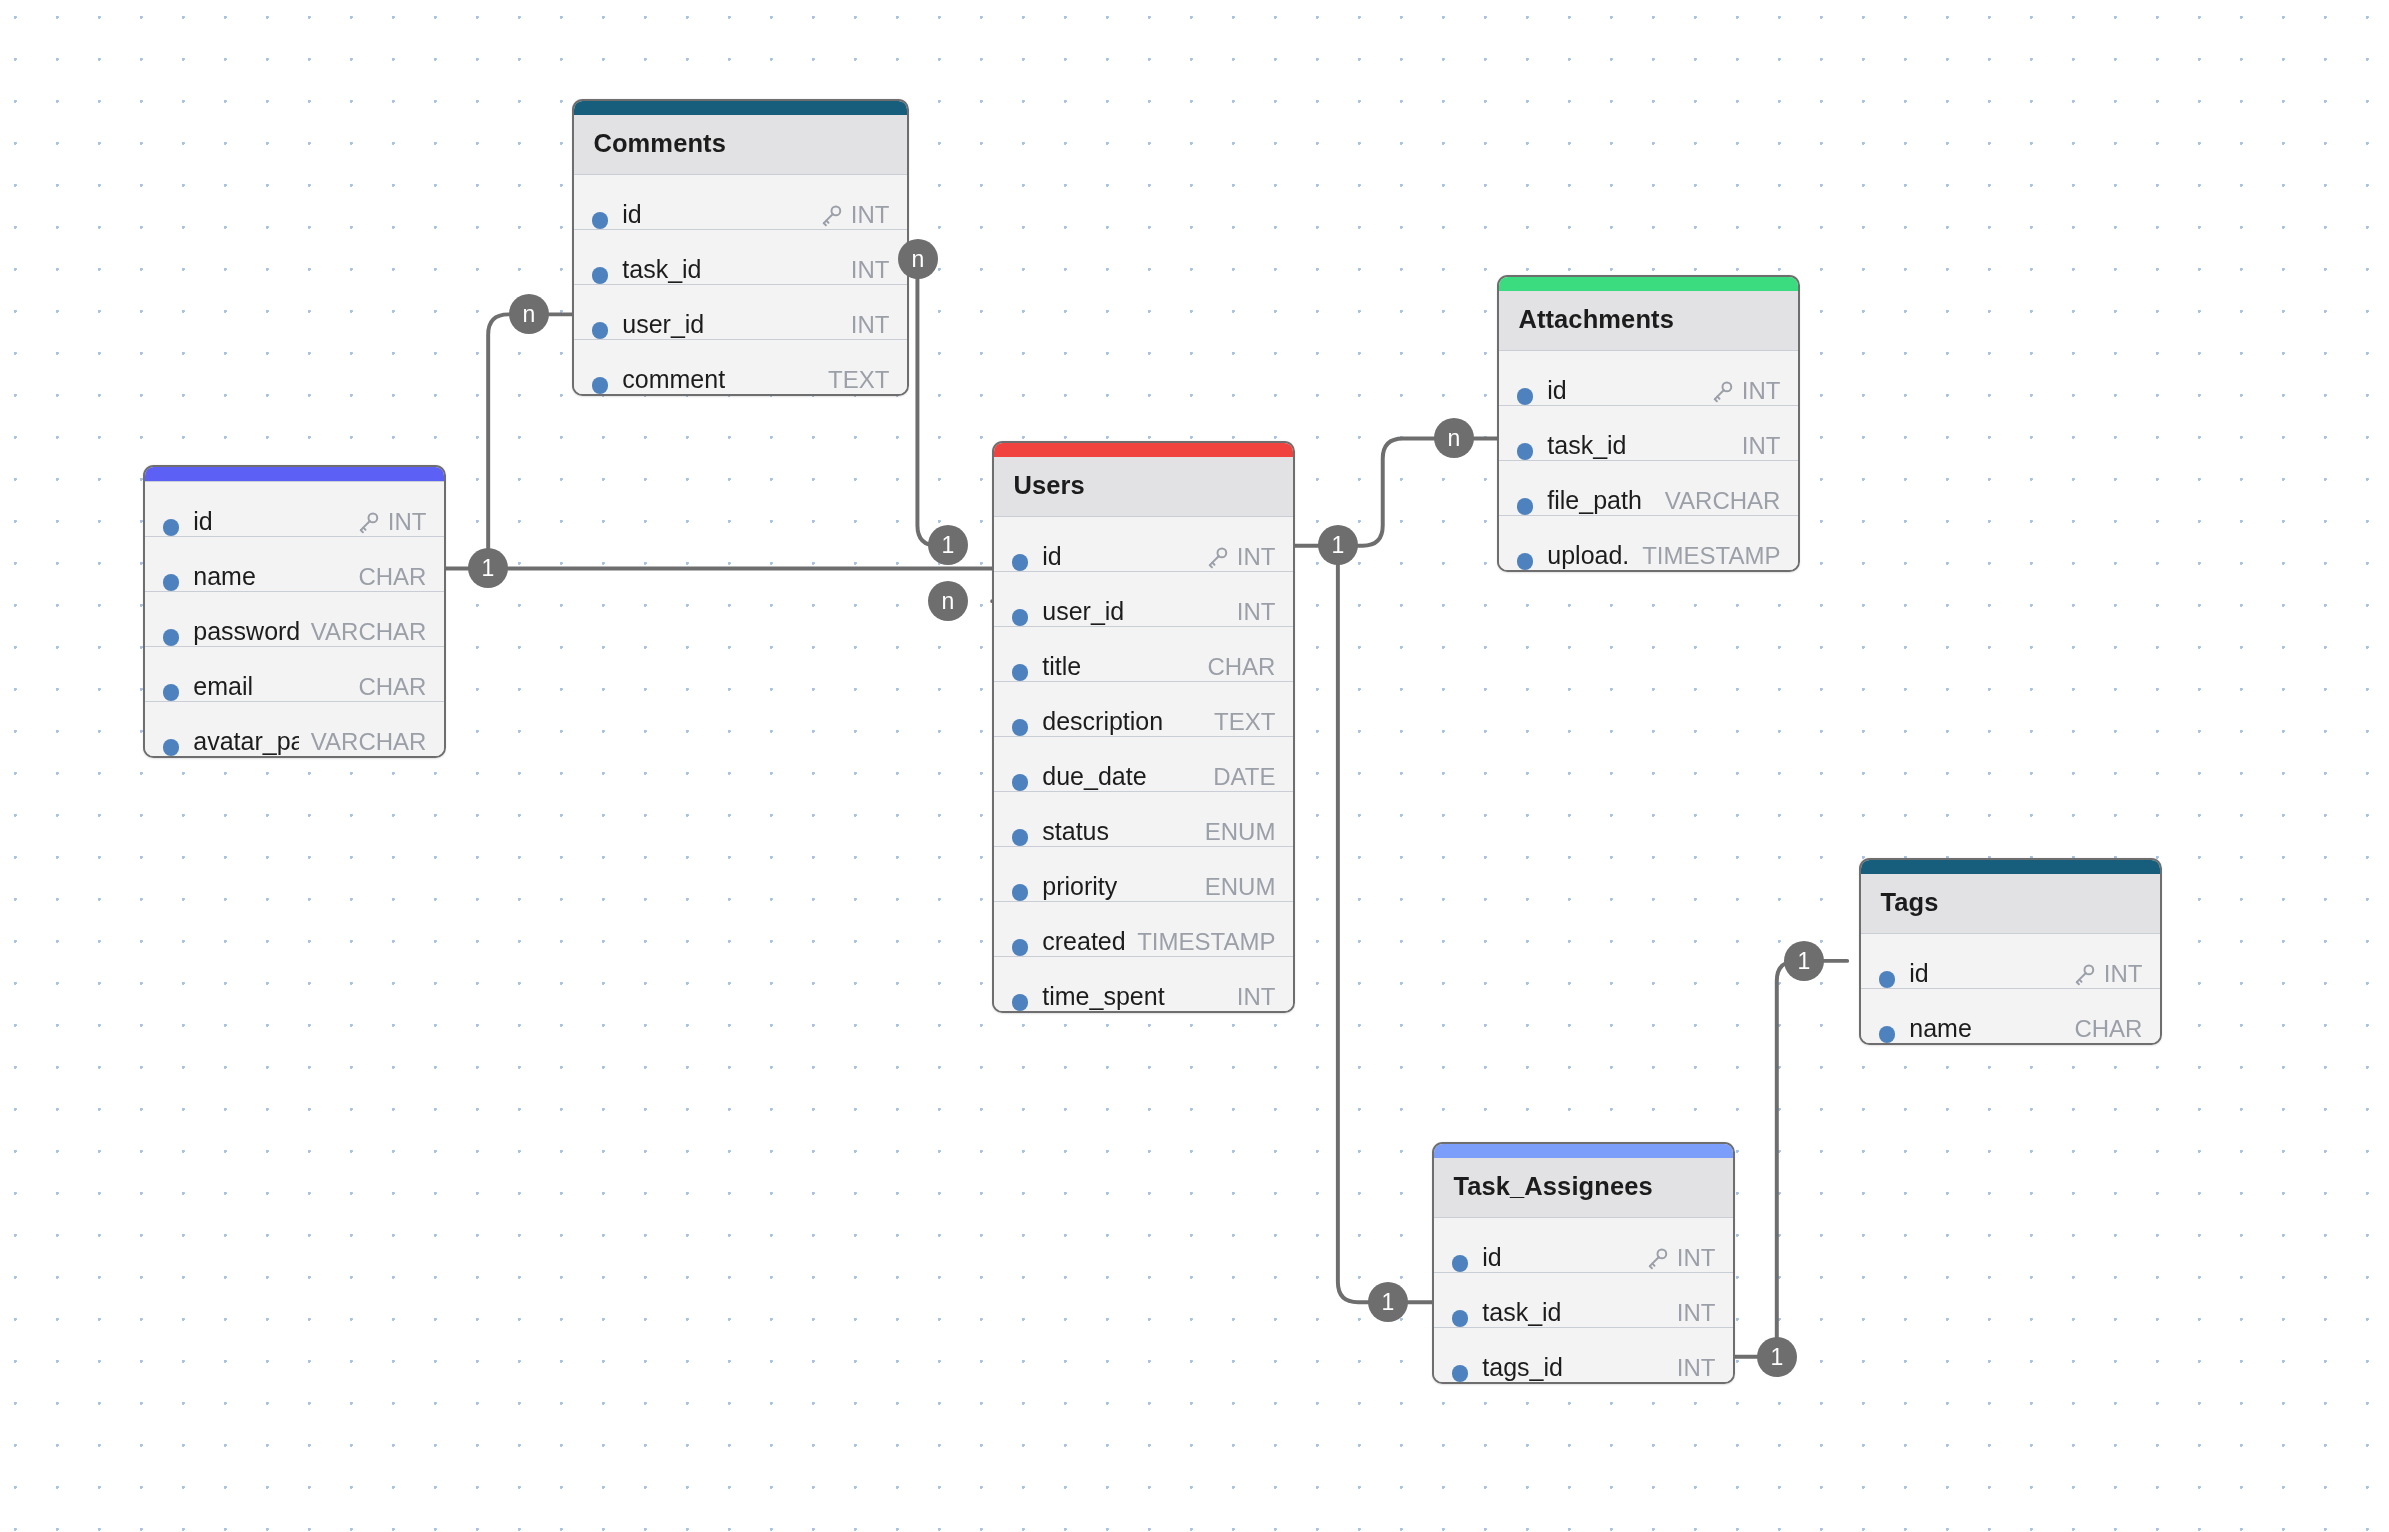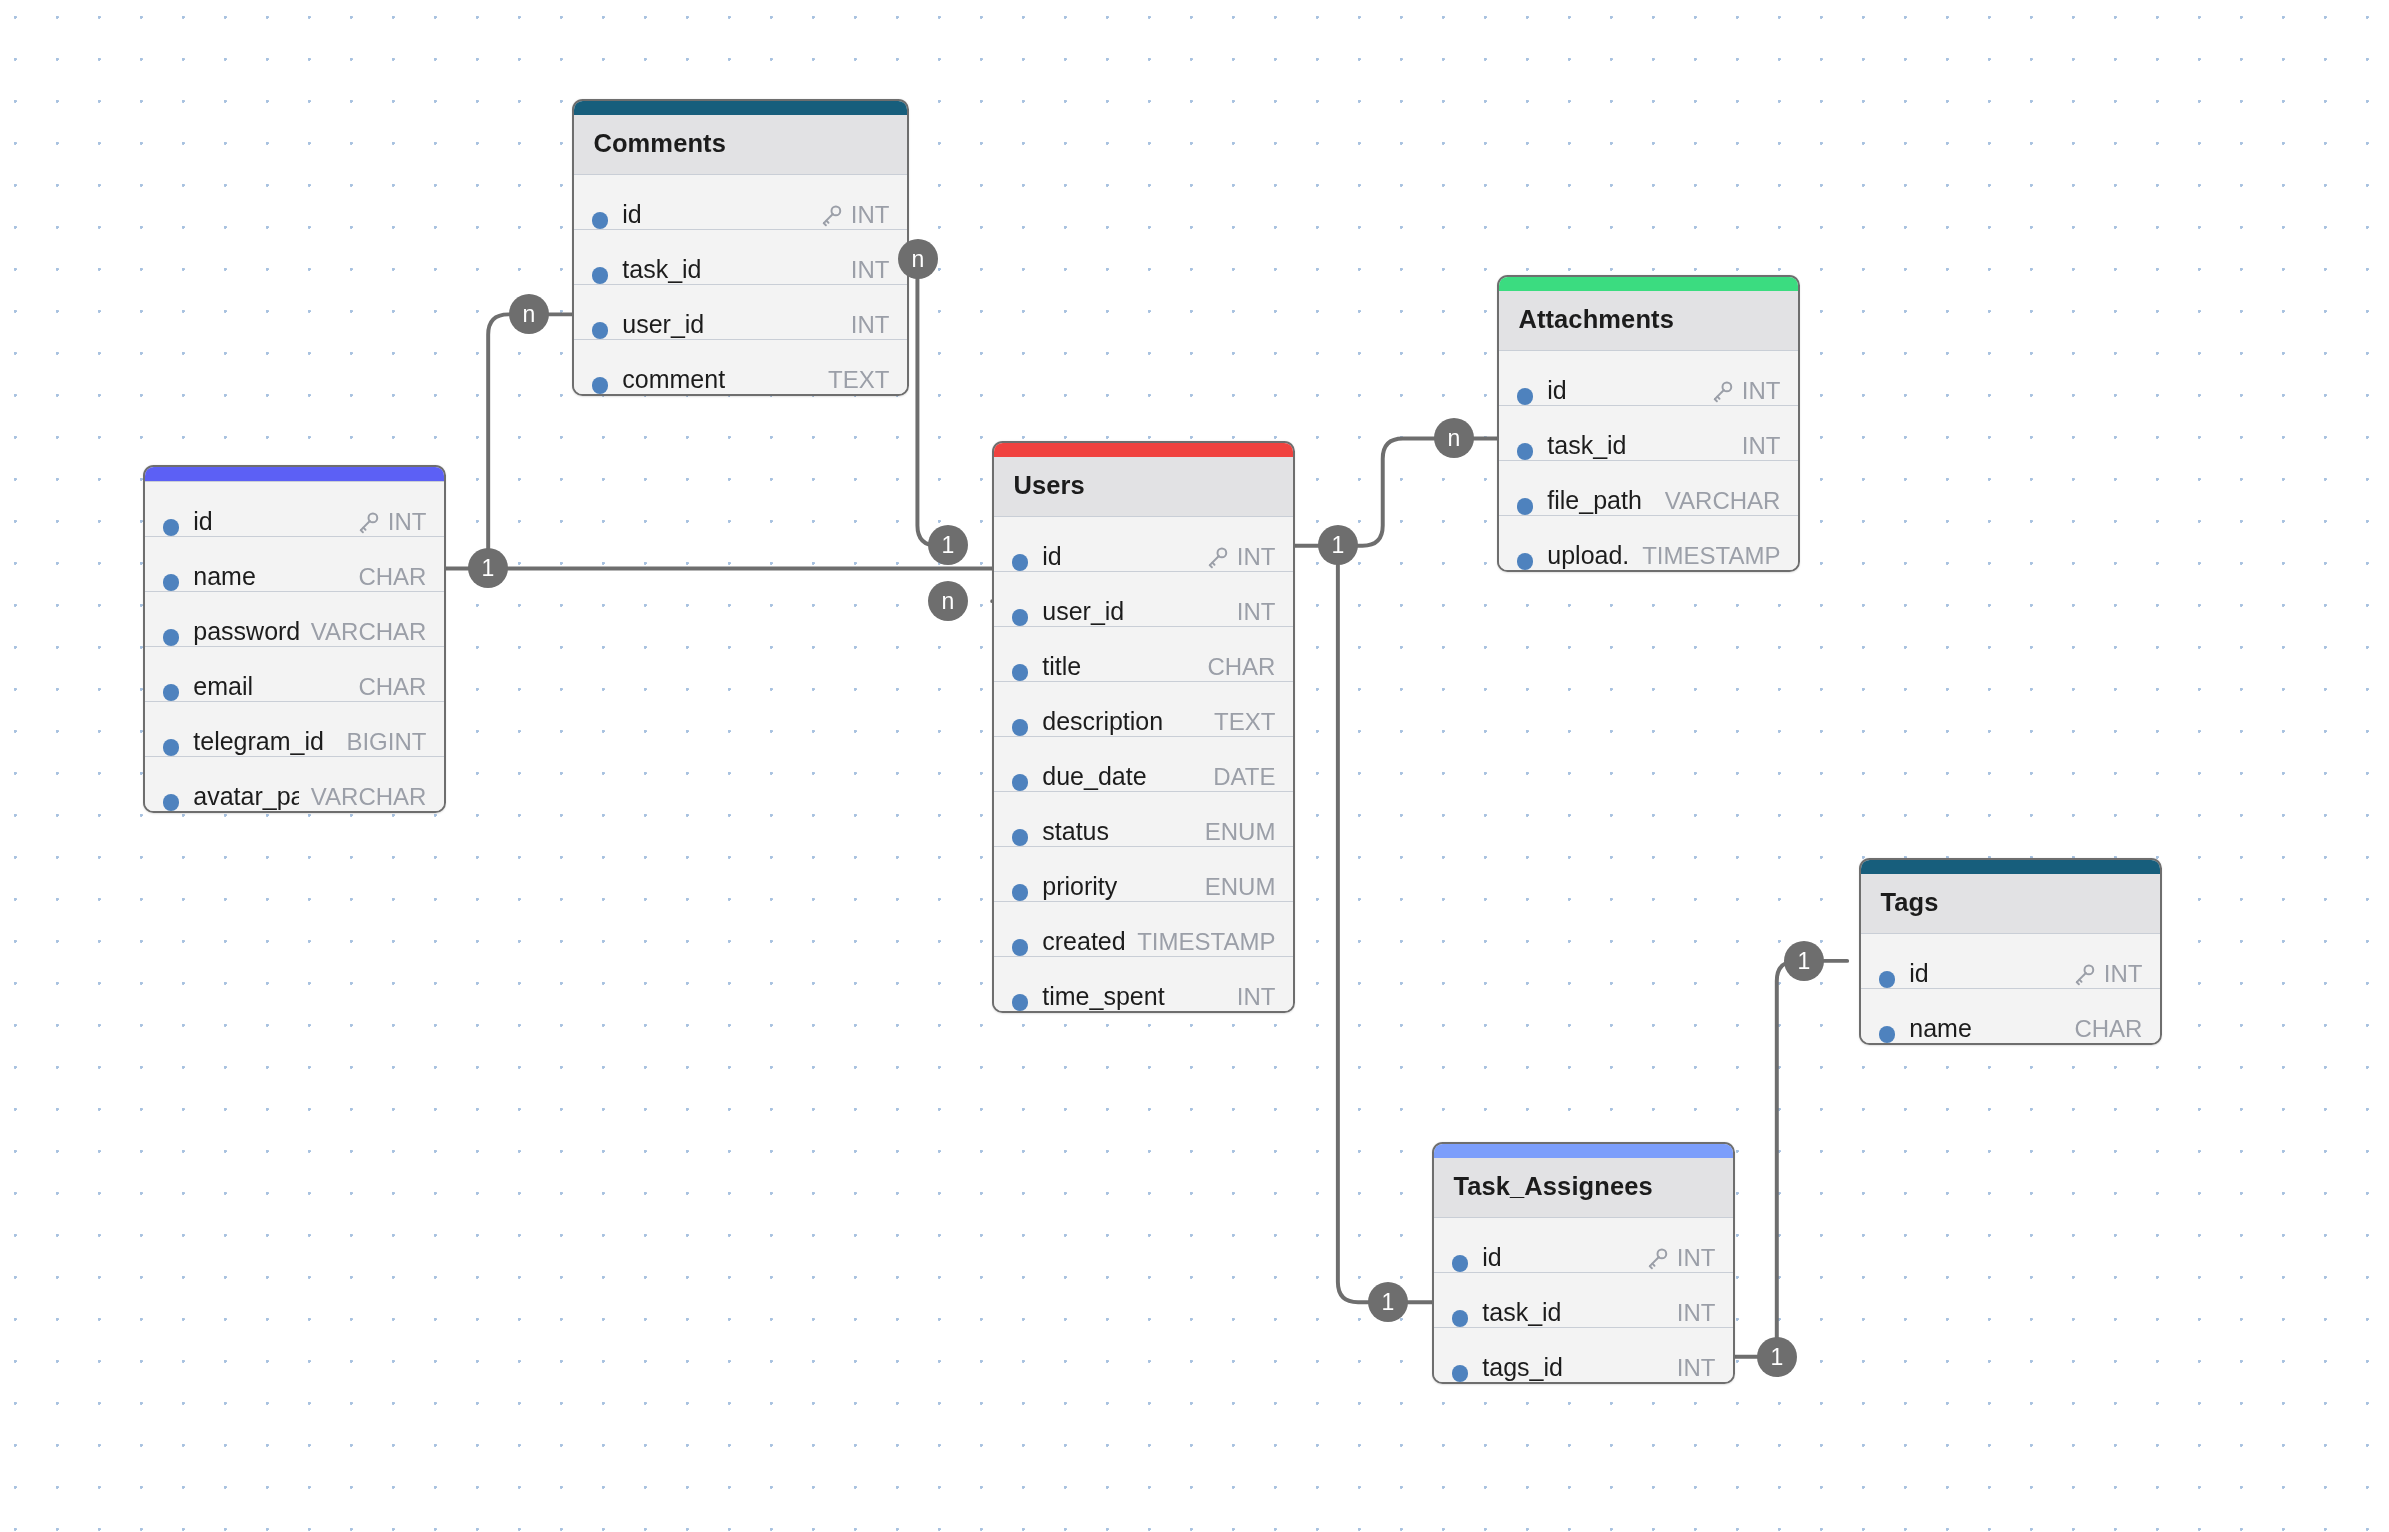--- a/index.html
+++ b/index.html
@@ -181,27 +181,20 @@
         </div>
         <div class="field-row">
           <span class="field-bullet"></span>
           <span class="field-name">email</span>
           <span class="field-right">
             <span class="field-type">CHAR</span>
           </span>
         </div>
         <div class="field-row">
           <span class="field-bullet"></span>
-          <span class="field-name">telegram_id</span>
-          <span class="field-right">
-            <span class="field-type">BIGINT</span>
-          </span>
-        </div>
-        <div class="field-row">
-          <span class="field-bullet"></span>
           <span class="field-name">avatar_pa...</span>
           <span class="field-right">
             <span class="field-type">VARCHAR</span>
           </span>
         </div>
       </div>
       <div class="entity" style="left: 992px; top: 441px; width: 303px;">
         <div class="entity-accent" style="background: rgb(240, 66, 63);"></div>
         <div class="entity-title">Users</div>
         <div class="field-row">

